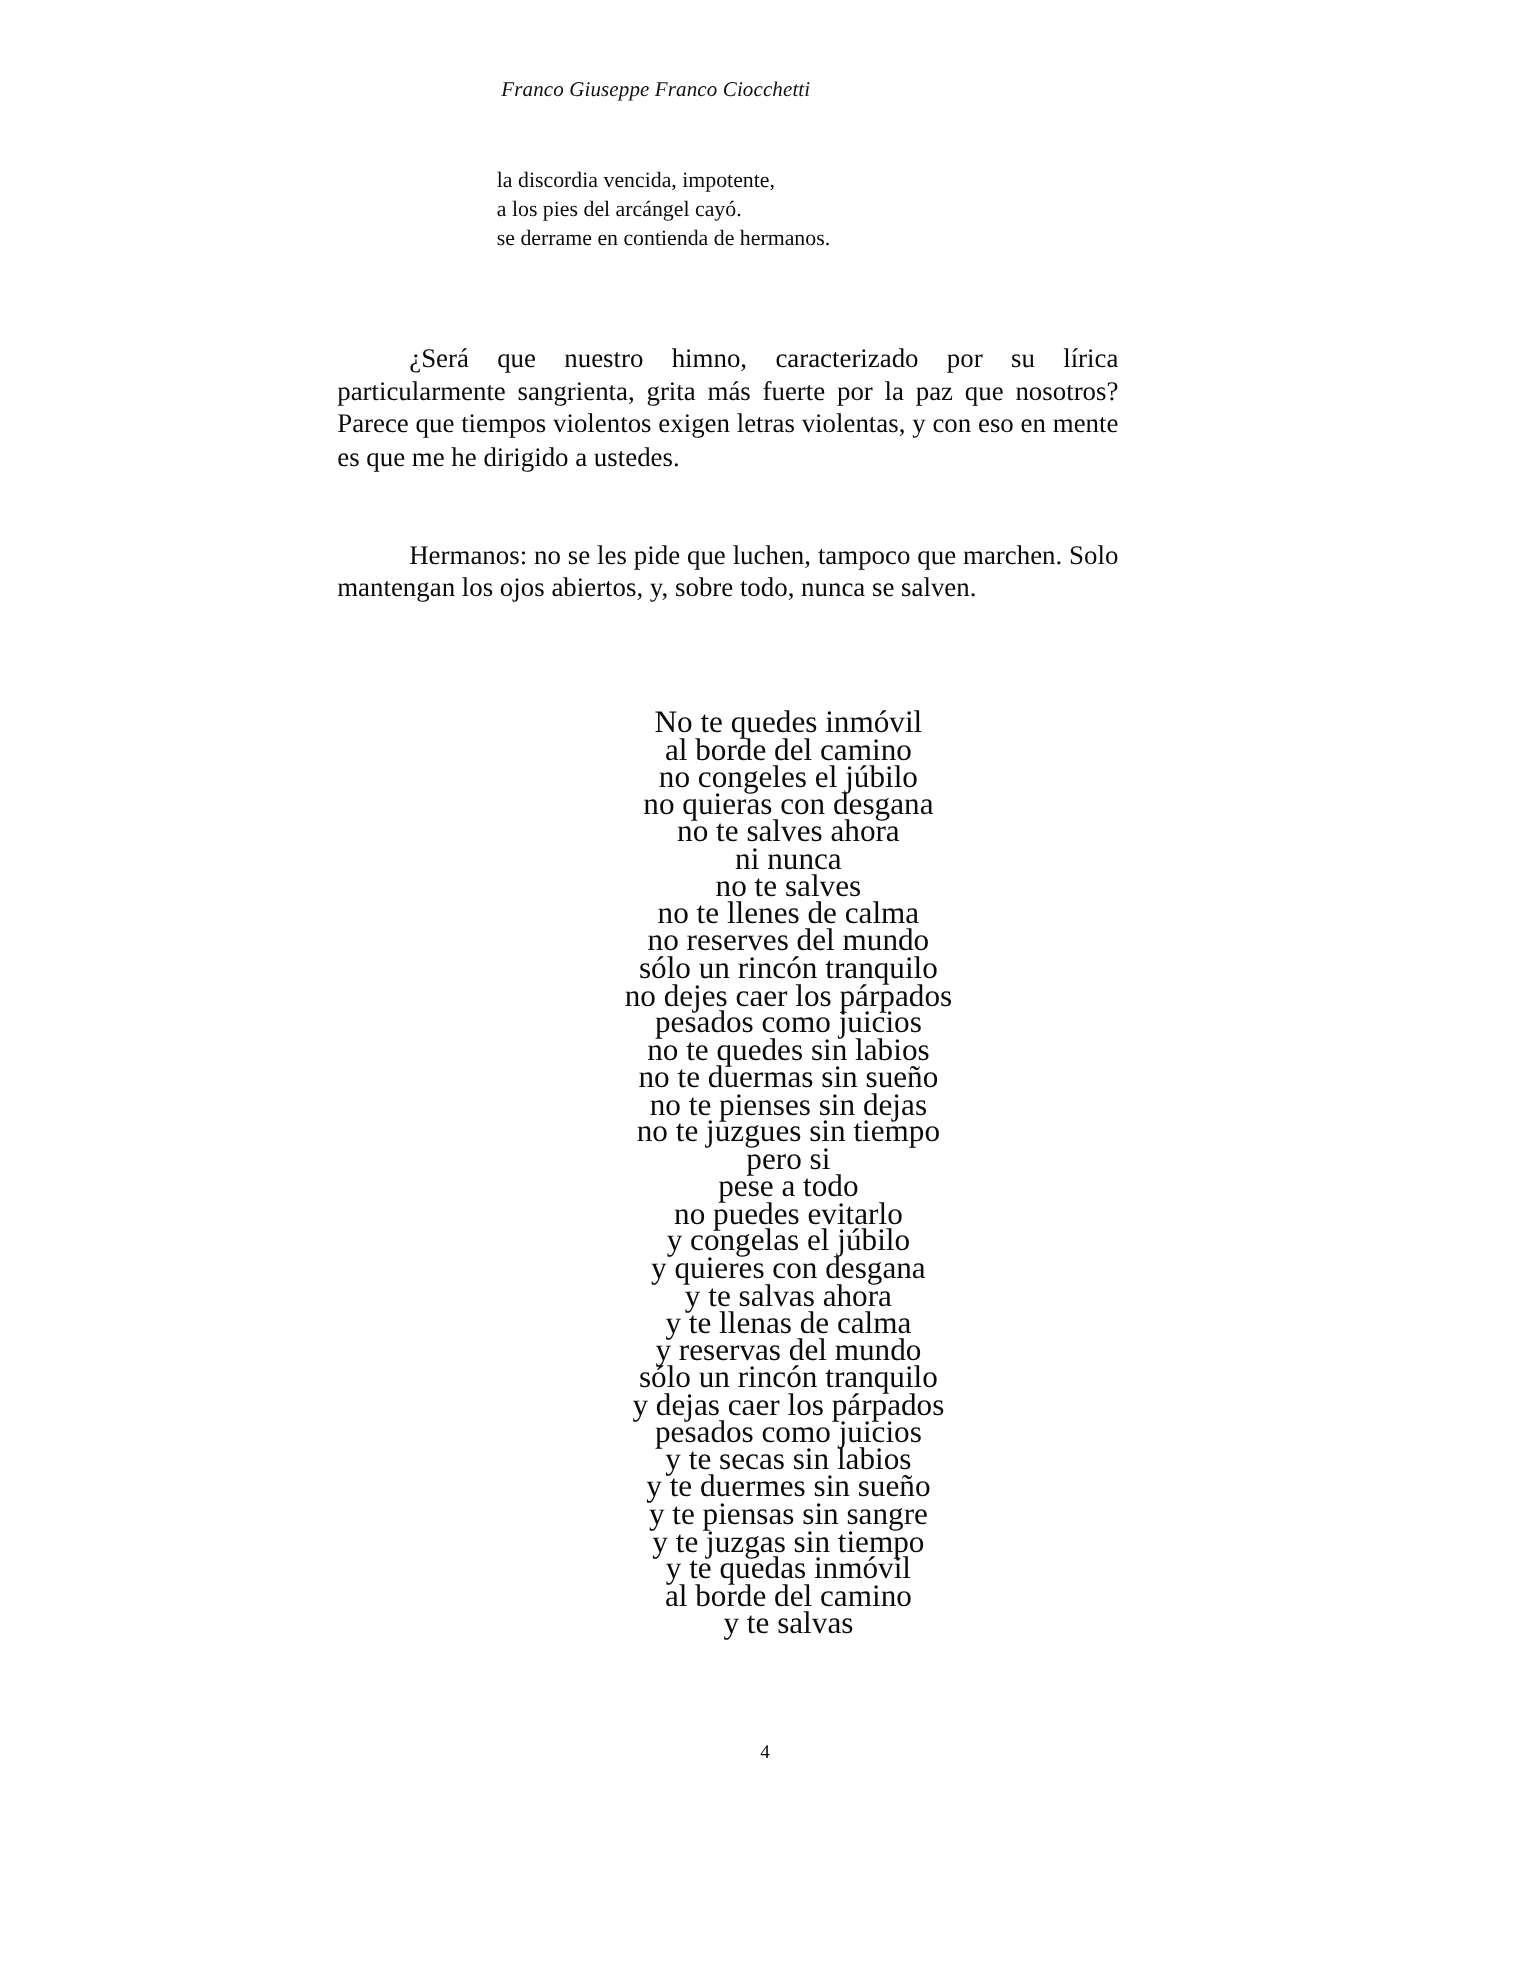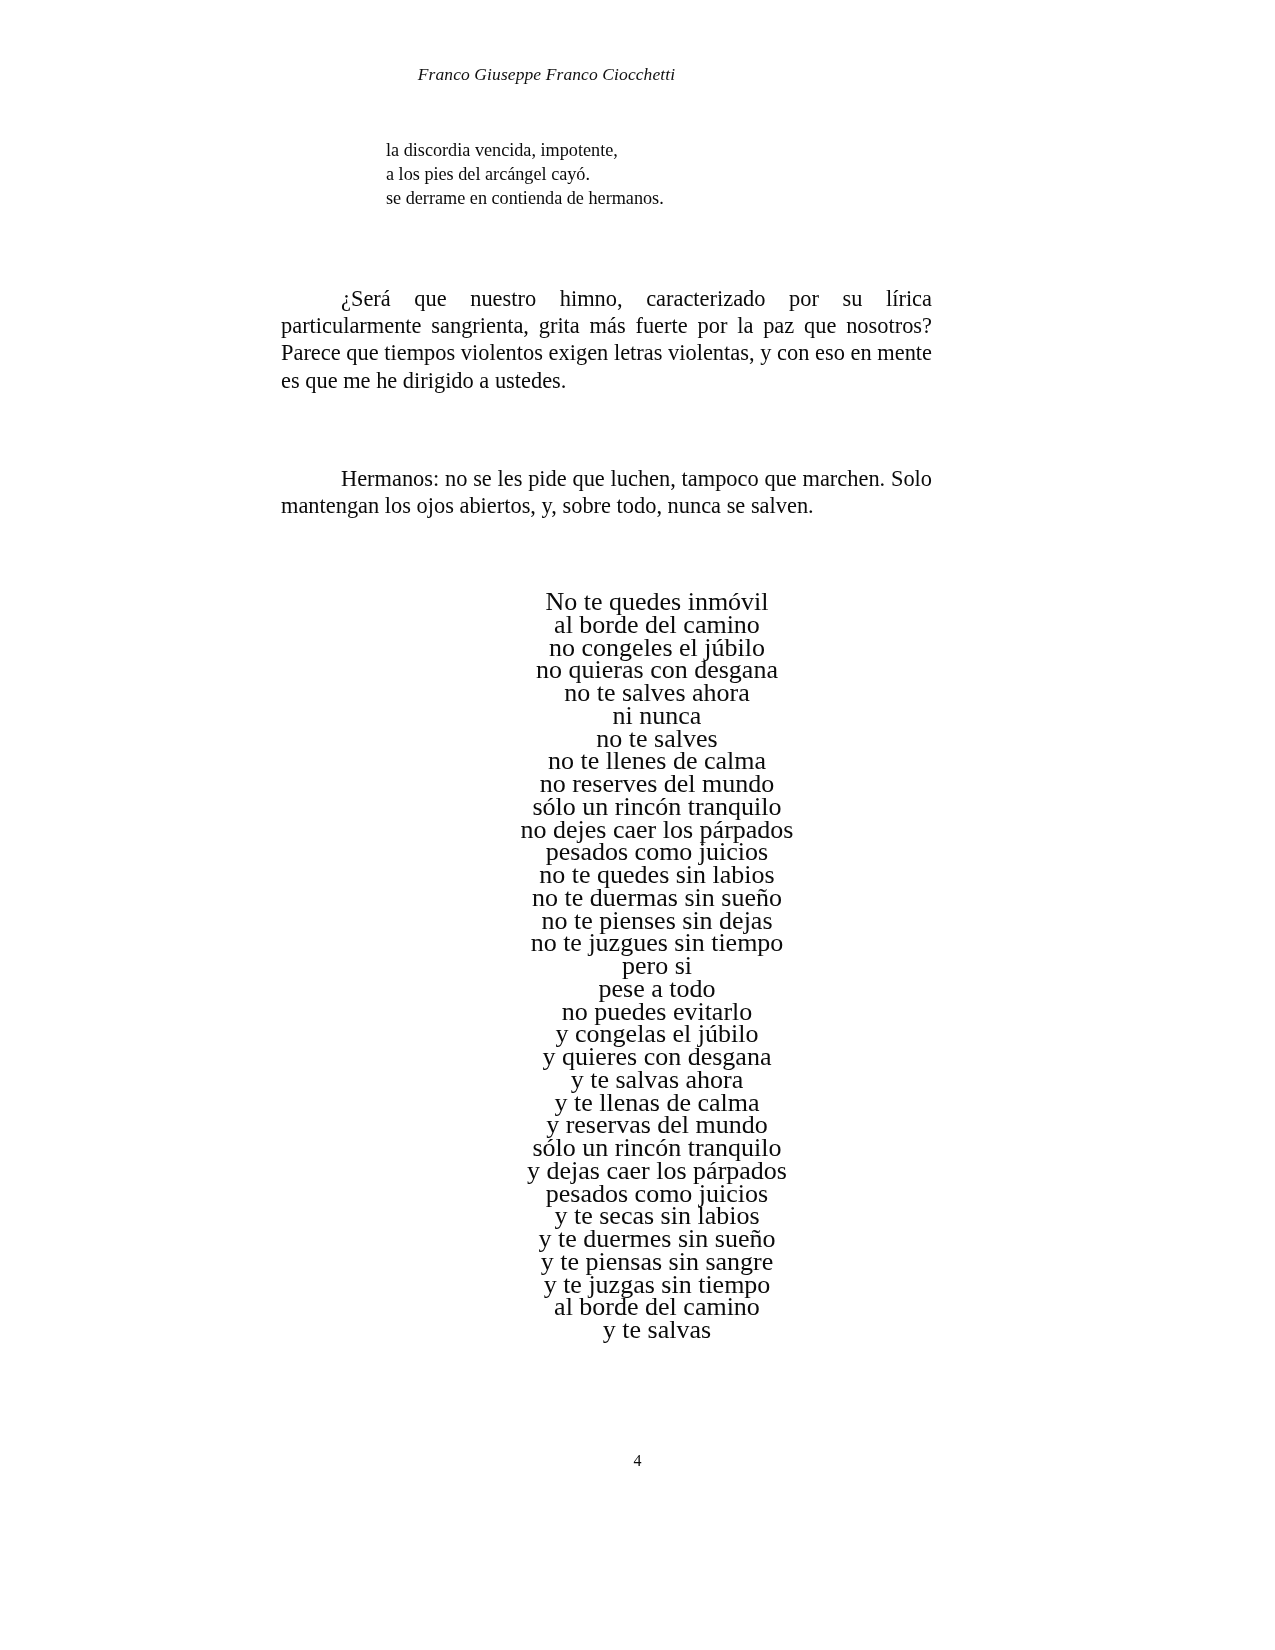--- a/index.html
+++ b/index.html
@@ -30,21 +30,21 @@
     font-style: italic;
     font-size: 17.5px;
     letter-spacing: 0.1px;
     color: #111111;
   }
 
   
   .verse-block-top {
     position: absolute;
     top: 138px;
-    left: 386px;
+    left: 414px;
     width: 520px;
     font-size: 18.2px;
     line-height: 24.2px;
     text-align: left;
     color: #0b0b0b;
   }
   .verse-block-top .verse-line {
     white-space: pre;
   }
 
@@ -58,21 +58,21 @@
     font-size: 22.4px;
     line-height: 27.2px;
     text-align: justify;
     text-justify: inter-word;
     text-indent: 60px;
     color: #0a0a0a;
     margin: 0;
     hyphens: none;
   }
   .para-1 { position: absolute; top: 285px; left: 0; width: 651px; }
-  .para-2 { position: absolute; top: 449px; left: 0; width: 651px; margin-top: 16px; }
+  .para-2 { position: absolute; top: 449px; left: 0; width: 651px; }
 
   
   .poem-block {
     position: absolute;
     top: 591px;
     left: 397px;
     width: 520px;
     font-size: 26px;
     line-height: 22.75px;
     text-align: center;
@@ -136,19 +136,20 @@
     <div class="poem-line">y te salvas ahora</div>
     <div class="poem-line">y te llenas de calma</div>
     <div class="poem-line">y reservas del mundo</div>
     <div class="poem-line">sólo un rincón tranquilo</div>
     <div class="poem-line">y dejas caer los párpados</div>
     <div class="poem-line">pesados como juicios</div>
     <div class="poem-line">y te secas sin labios</div>
     <div class="poem-line">y te duermes sin sueño</div>
     <div class="poem-line">y te piensas sin sangre</div>
     <div class="poem-line">y te juzgas sin tiempo</div>
+    <div class="poem-line">y te quedas inmóvil</div>
     <div class="poem-line">al borde del camino</div>
     <div class="poem-line">y te salvas</div>
   </div>
 
   <div class="folio">4</div>
 
 </div>
 
 </body></html>

